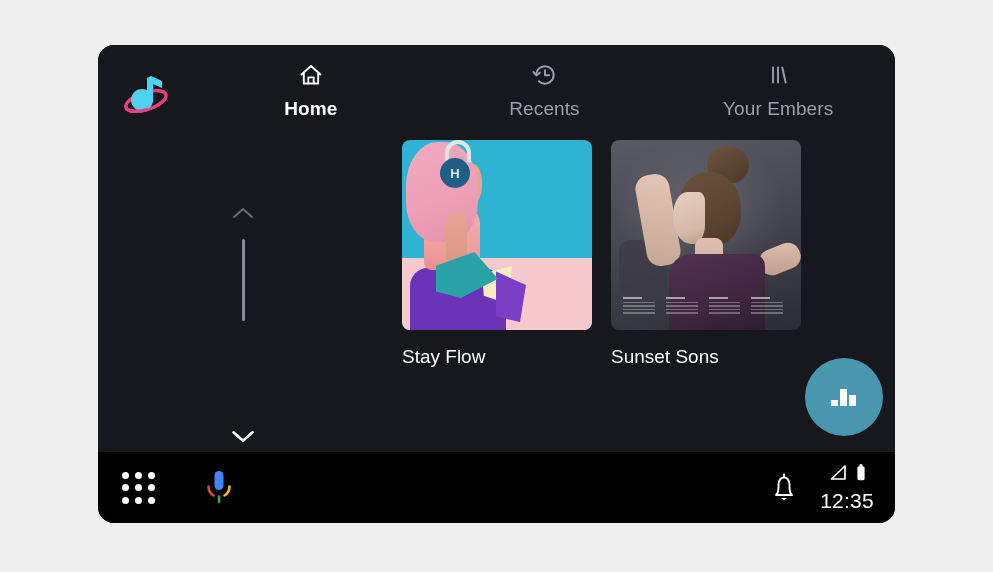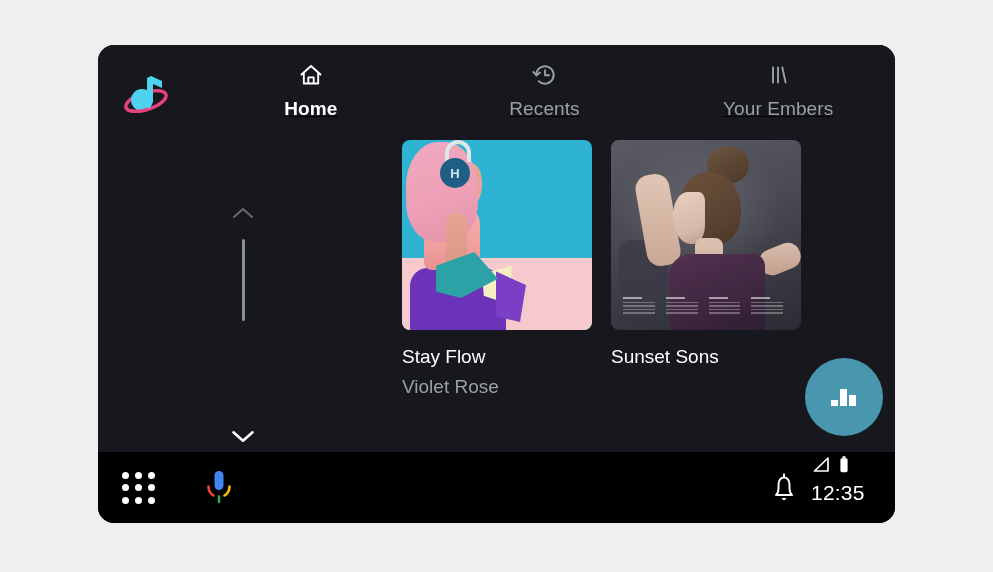--- a/index.html
+++ b/index.html
@@ -28,21 +28,20 @@
     display: flex; align-items: flex-start;
   }
   #app-logo {
     position: absolute; left: 20px; top: 23px;
     width: 56px; height: 52px;
   }
   .nav-tabs {
     position: absolute; left: 96px; top: 13px;
     width: 701px; height: 78px;
     display: flex;
-    text-decoration: underline;
   }
   .nav-tab {
     flex: 1;
     display: flex; flex-direction: column;
     align-items: center; justify-content: flex-start;
     gap: 5px;
     cursor: pointer;
   }
   .nav-tab .tab-icon {
     height: 34px; width: 34px;
@@ -356,24 +355,24 @@
   }
   #assistant-mic-button {
     position: absolute; left: 104px; top: 18px;
     width: 34px; height: 36px; cursor: pointer;
   }
   #notification-bell-button {
     position: absolute; right: 94px; top: 18px;
     width: 34px; height: 36px; cursor: pointer;
   }
   #status-cluster {
-    position: absolute; right: 12px; top: 4px;
+    position: absolute; right: 12px; top: 12px;
     width: 72px; height: 52px;
     display: flex; flex-direction: column;
-    align-items: flex-start;
+    align-items: center;
   }
   #status-icons { display: flex; align-items: center; gap: 7px; height: 22px; }
   #status-clock {
     color: #ffffff; font-size: 21px; line-height: 26px;
     margin-top: 2px; letter-spacing: .2px;
   }
 </style>
 </head>
 <body>
 
@@ -453,21 +452,20 @@
         <div class="face-edge"></div>
         <div class="hair"></div>
         <div class="headphone-band"></div>
         <div class="headphone-cup">H</div>
         <div class="arm"></div>
         <div class="jacket-cream"></div>
         <div class="jacket-violet2"></div>
         <div class="jacket-teal"></div>
       </div>
       <div class="card-title">Stay Flow</div>
-      <div class="card-subtitle">Violet Rose</div>
     </div>
 
     <div class="media-card" style="left:418px; top:0px;">
       <div class="card-art art-sunset">
         <div class="sleeve"></div>
         <div class="arm-up"></div>
         <div class="bun"></div>
         <div class="head"></div>
         <div class="face"></div>
         <div class="neck"></div>

